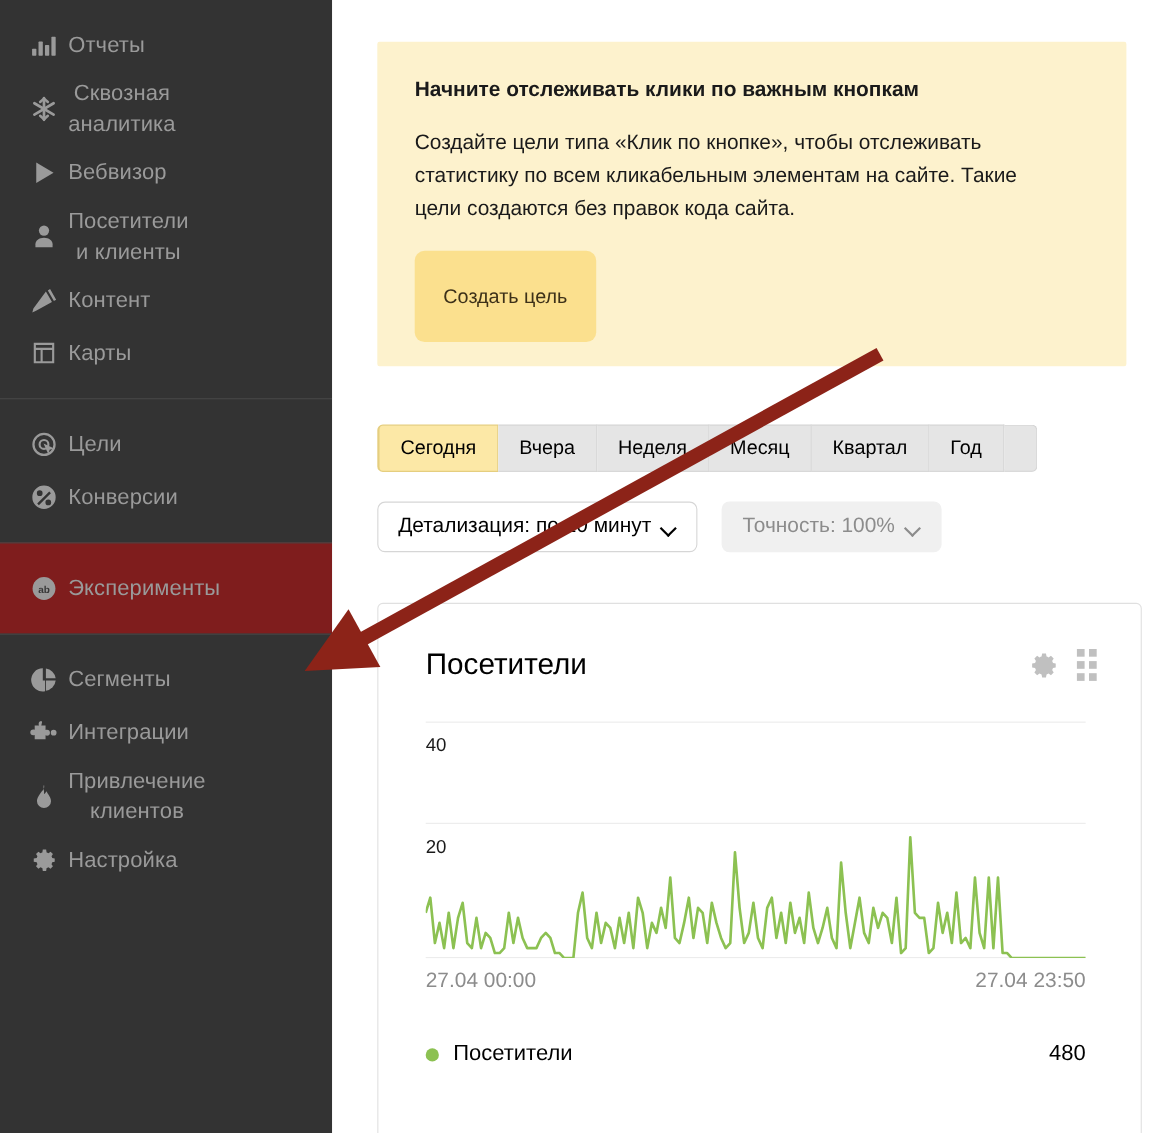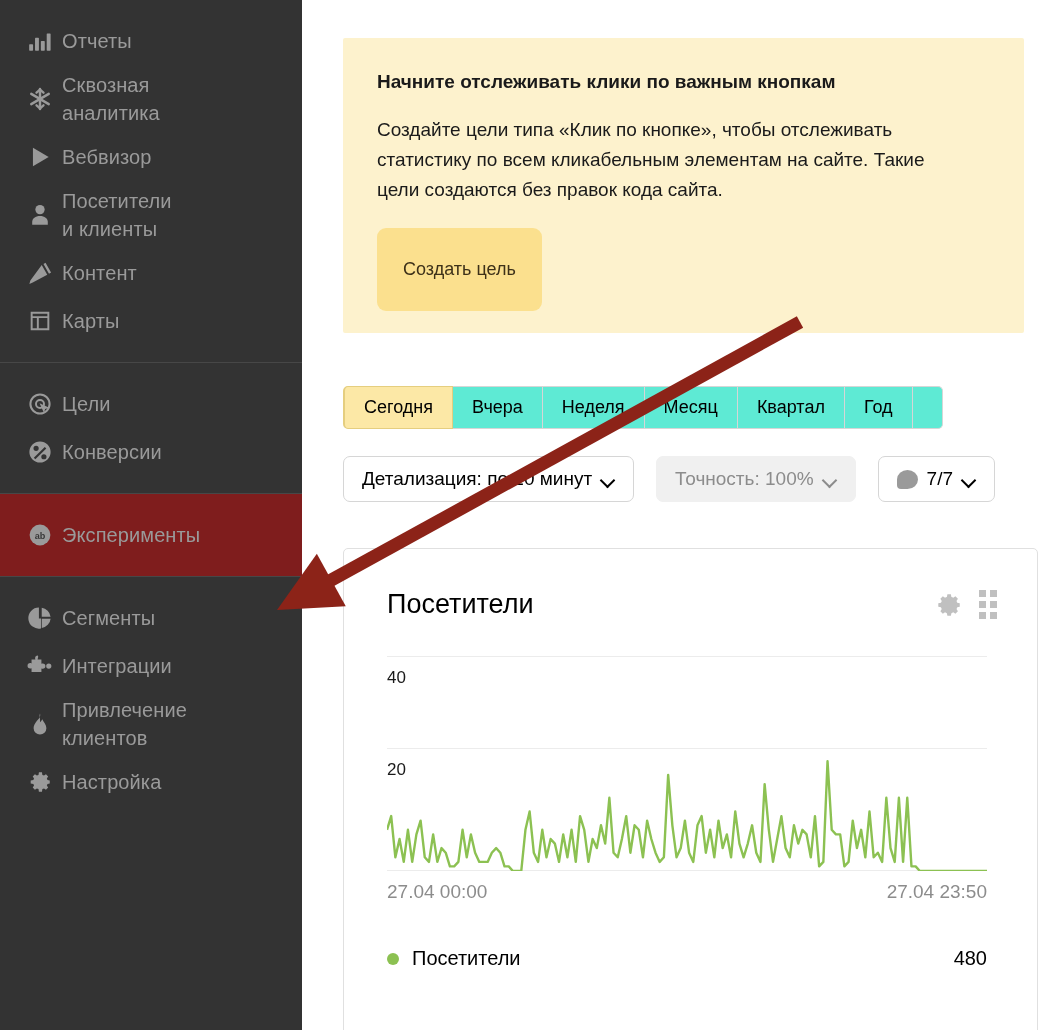--- a/index.html
+++ b/index.html
@@ -11,21 +11,21 @@
   }
   #root { position: relative; width: 1046px; height: 1030px; }
 
   
   .sidebar {
     position: absolute; left: 0; top: 0;
     width: 302px; height: 1030px;
     background: #333333;
     overflow: hidden;
   }
-  .nav-group { position: relative; }
+  .nav-group { position: relative; text-align: center; }
   .nav-group + .nav-group { border-top: 1px solid #474747; }
   .nav-group.highlighted { background: #7f1d1d; }
   .group-pad-top { height: 17px; }
   .group-pad-bot { height: 17px; }
 
   .nav-item {
     position: relative;
     display: flex;
     align-items: center;
     min-height: 44px;
@@ -85,21 +85,21 @@
 
   
   .tabs {
     position: absolute; left: 41px; top: 386px;
     display: flex;
   }
   .tab {
     height: 43px;
     border: 1px solid #d6d6d6;
     border-left: none;
-    background: #5eead4;
+    background: #e5e5e5;
     display: flex; align-items: center; justify-content: center;
     padding: 0 19px;
     font-size: 18px; color: #000;
     font-family: "Liberation Sans", sans-serif;
     cursor: pointer;
     white-space: nowrap;
   }
   .tab:first-child { border-left: 2px solid #15803d; border-radius: 5px 0 0 5px; }
   .tab.active { background: #fce8a6; border-color: #e5ce7f; }
   .tab.partial { border-radius: 0 5px 5px 0; padding: 0 8px; }
@@ -354,25 +354,20 @@
 
     <div class="filters">
       <div class="pill">
         <span>Детализация: по 10 минут</span>
         <span class="chev"></span>
       </div>
       <div class="pill muted">
         <span>Точность: 100%</span>
         <span class="chev"></span>
       </div>
-      <div class="pill">
-        <span class="bubble"></span>
-        <span>7/7</span>
-        <span class="chev"></span>
-      </div>
     </div>
 
     <section class="card">
       <div class="card-head">
         <div class="card-title">Посетители</div>
         <div class="card-actions">
           <span class="gear">
             <svg viewBox="0 0 24 24" width="26" height="26">
                 <path d="M12 8.2a3.8 3.8 0 100 7.6 3.8 3.8 0 000-7.6zm0 5.9a2.1 2.1 0 110-4.2 2.1 2.1 0 010 4.2z"></path>
                 <path d="M21 13.6v-3.2l-2.3-.5a6.9 6.9 0 00-.7-1.7l1.3-2-2.3-2.3-2 1.3a6.9 6.9 0 00-1.7-.7L12.8 2H9.6l-.5 2.5a6.9 6.9 0 00-1.7.7l-2-1.3-2.3 2.3 1.3 2a6.9 6.9 0 00-.7 1.7L1.2 10.4v3.2l2.5.5c.16.6.4 1.17.7 1.7l-1.3 2 2.3 2.3 2-1.3c.53.3 1.1.54 1.7.7l.5 2.5h3.2l.5-2.5c.6-.16 1.17-.4 1.7-.7l2 1.3 2.3-2.3-1.3-2c.3-.53.54-1.1.7-1.7l2.3-.5z"></path>

